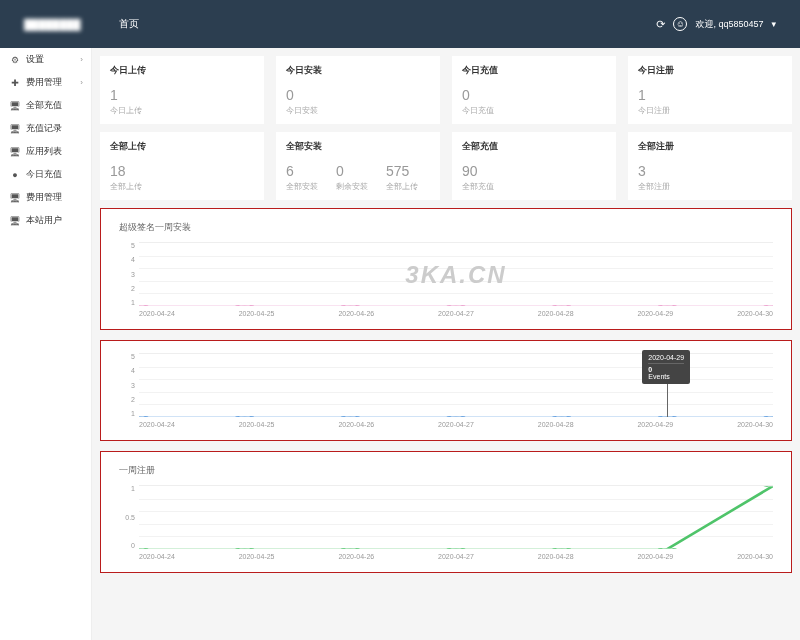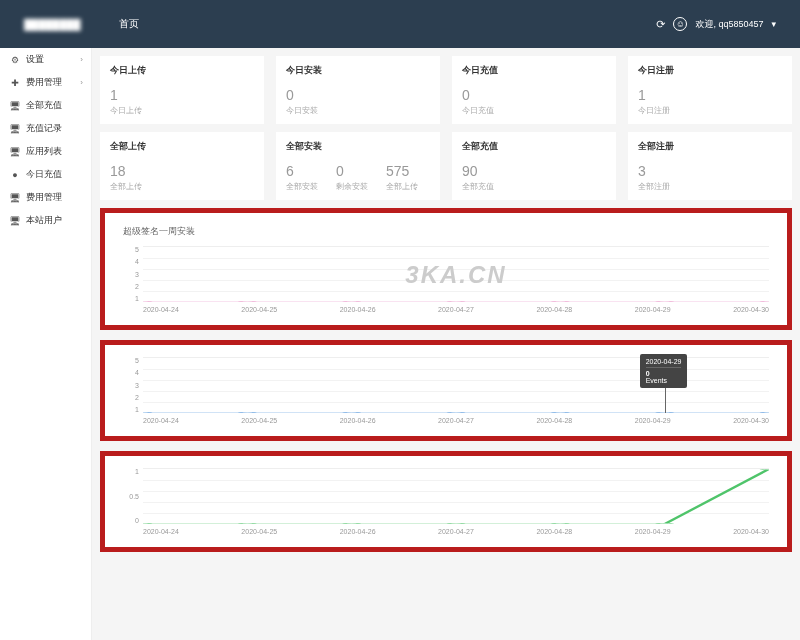--- a/index.html
+++ b/index.html
@@ -16,23 +16,23 @@
 .sidebar-item .icon { width: 14px; text-align: center; margin-right: 4px; color: #555; font-size: 9px; }
 .sidebar-item .chev { margin-left: auto; color: #999; font-size: 8px; }
 .main { flex: 1; padding: 8px; background: #f5f5f5; overflow: auto; }
 .cards-row { display: flex; gap: 12px; margin-bottom: 8px; }
 .card { flex: 1; background: #fff; padding: 8px 10px; }
 .card-title { font-size: 9px; color: #333; font-weight: bold; margin-bottom: 10px; }
 .card-body { display: flex; gap: 18px; }
 .card-val { display: flex; flex-direction: column; }
 .card-num { font-size: 14px; color: #999; }
 .card-lbl { font-size: 8px; color: #aaa; margin-top: 2px; }
-.chart-box { background: #fff; padding: 12px 18px; margin-bottom: 10px; border: 5px solid #b91c1c; position: relative; }
+.chart-box { background: #fff; padding: 12px 18px; margin-bottom: 10px; border: 1px solid #b91c1c; position: relative; }
 .chart-title { font-size: 9px; color: #666; margin-bottom: 8px; }
-.chart { position: relative; height: 56px; display: flex; }
+.chart { position: relative; height: 64px; display: flex; }
 .y-axis { width: 20px; display: flex; flex-direction: column; justify-content: space-between; align-items: flex-end; font-size: 7px; color: #999; padding-right: 4px; }
 .plot { flex: 1; position: relative; border-top: 1px solid #eee; }
 .grid-line { position: absolute; left: 0; right: 0; border-top: 1px solid #f2f2f2; }
 .x-axis { display: flex; justify-content: space-between; margin-left: 20px; margin-top: 4px; font-size: 7px; color: #999; }
 .line-svg { position: absolute; top: 0; left: 0; width: 100%; height: 100%; }
 .watermark { position: absolute; top: 50%; left: 50%; transform: translate(-50%, -50%); font-size: 24px; font-weight: bold; font-style: italic; color: #ccc; letter-spacing: 2px; z-index: 1; }
 .tooltip { position: absolute; background: #444; color: #fff; padding: 4px 6px; font-size: 7px; border-radius: 2px; z-index: 2; }
 .tooltip-line { position: absolute; top: 0; height: 100%; border-left: 1px solid #666; }
 </style>
 </head>
@@ -246,20 +246,21 @@
             <span>2020-04-24</span>
             <span>2020-04-25</span>
             <span>2020-04-26</span>
             <span>2020-04-27</span>
             <span>2020-04-28</span>
             <span>2020-04-29</span>
             <span>2020-04-30</span>
           </div>
         </div>
         <div class="chart-box">
+          <div class="chart-title">一周注册</div>
           <div class="chart">
             <div class="y-axis">
               <span>1</span>
               <span>0.5</span>
               <span>0</span>
             </div>
             <div class="plot">
               <div class="grid-line" style="top:20%"></div>
               <div class="grid-line" style="top:40%"></div>
               <div class="grid-line" style="top:60%"></div>

